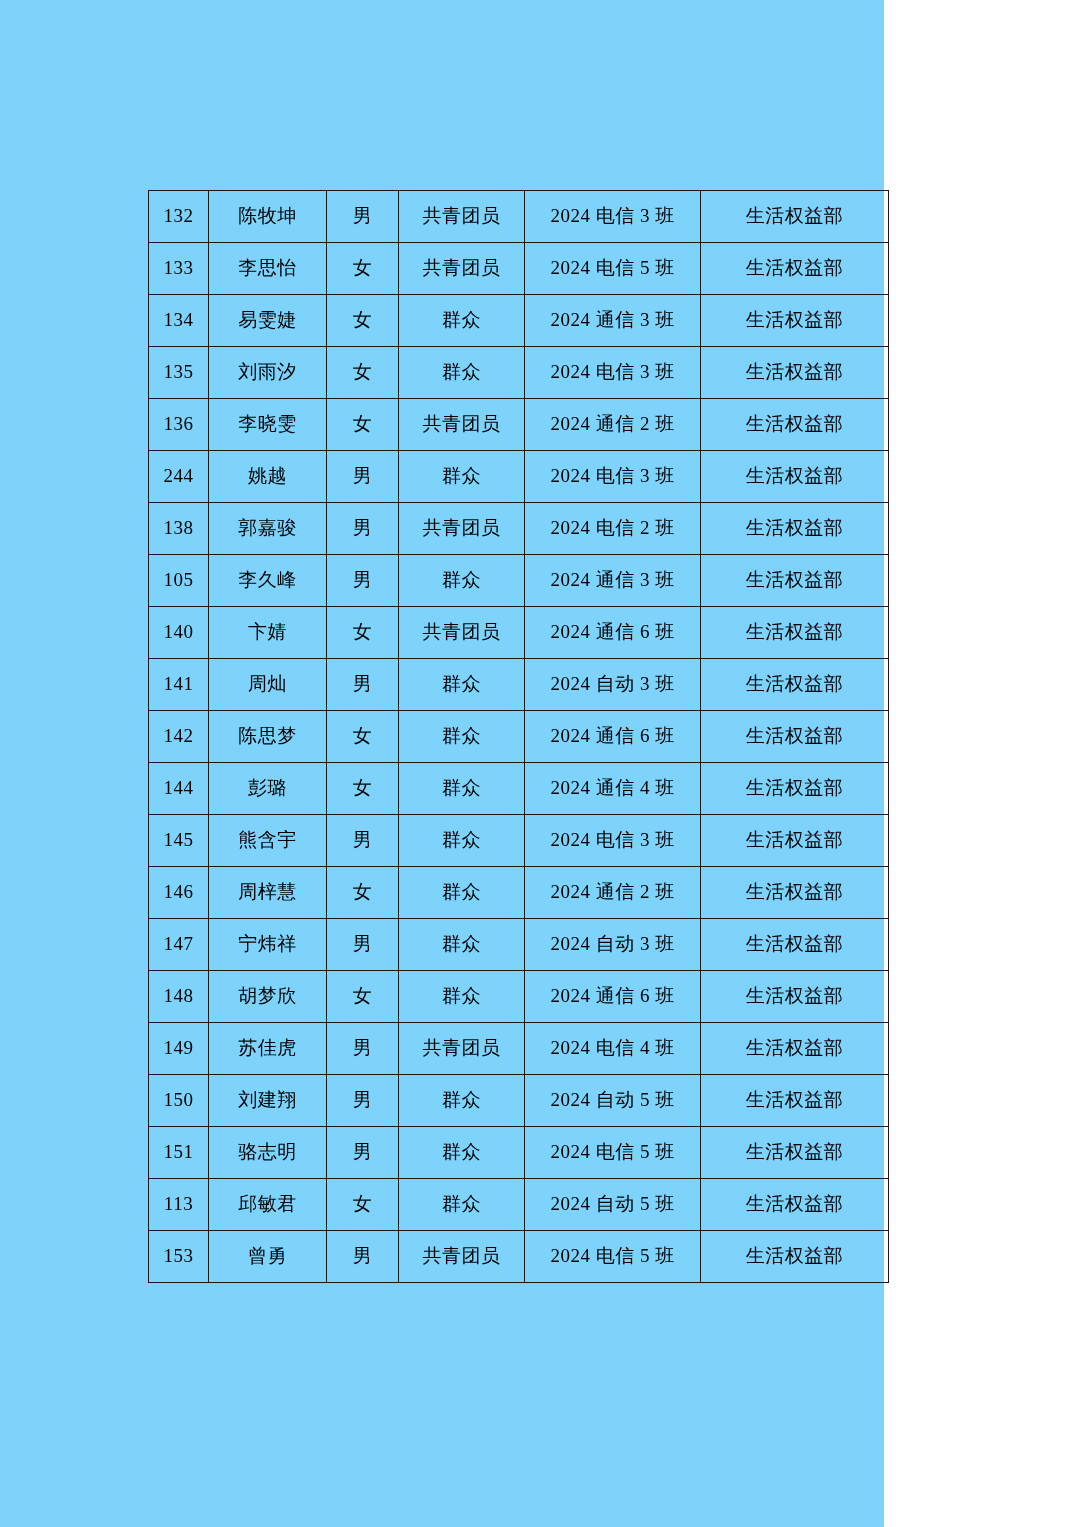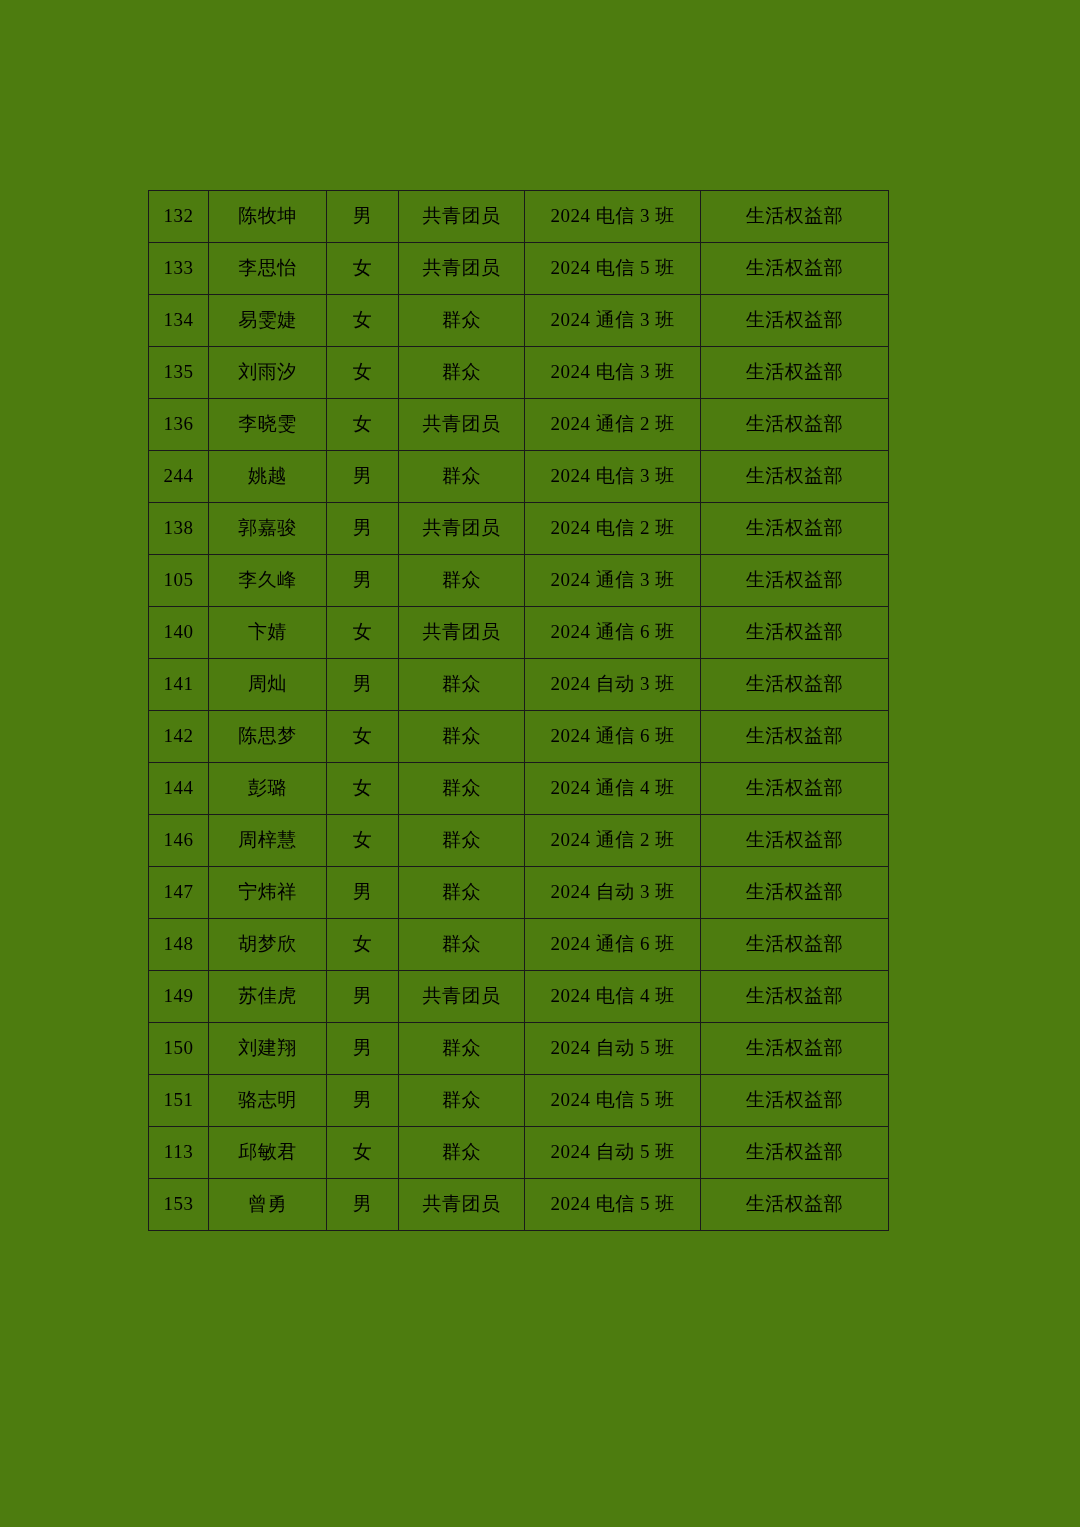--- a/index.html
+++ b/index.html
@@ -12,23 +12,24 @@
     height: 1527px;
     font-family: "Liberation Serif", "DejaVu Serif", serif;
     color: #000000;
     position: relative;
     overflow: hidden;
   }
   .page {
     position: absolute;
     left: 0;
     top: 0;
-    width: 1080px;
+    width: 864px;
     height: 1527px;
-    background: #4d7c0f;
+    background: #7dd3fc;
+    padding-left: 20px;
   }
   .table-wrap {
     position: absolute;
     left: 148px;
     top: 190px;
     width: 740px;
   }
   table.roster {
     border-collapse: collapse;
     width: 740px;
@@ -166,20 +167,28 @@
           </tr>
           <tr>
             <td class="index-cell">144</td>
             <td class="name-cell">彭璐</td>
             <td class="gender-cell">女</td>
             <td class="political-cell">群众</td>
             <td class="class-cell">2024 通信 4 班</td>
             <td class="dept-cell">生活权益部</td>
           </tr>
           <tr>
+            <td class="index-cell">145</td>
+            <td class="name-cell">熊含宇</td>
+            <td class="gender-cell">男</td>
+            <td class="political-cell">群众</td>
+            <td class="class-cell">2024 电信 3 班</td>
+            <td class="dept-cell">生活权益部</td>
+          </tr>
+          <tr>
             <td class="index-cell">146</td>
             <td class="name-cell">周梓慧</td>
             <td class="gender-cell">女</td>
             <td class="political-cell">群众</td>
             <td class="class-cell">2024 通信 2 班</td>
             <td class="dept-cell">生活权益部</td>
           </tr>
           <tr>
             <td class="index-cell">147</td>
             <td class="name-cell">宁炜祥</td>

